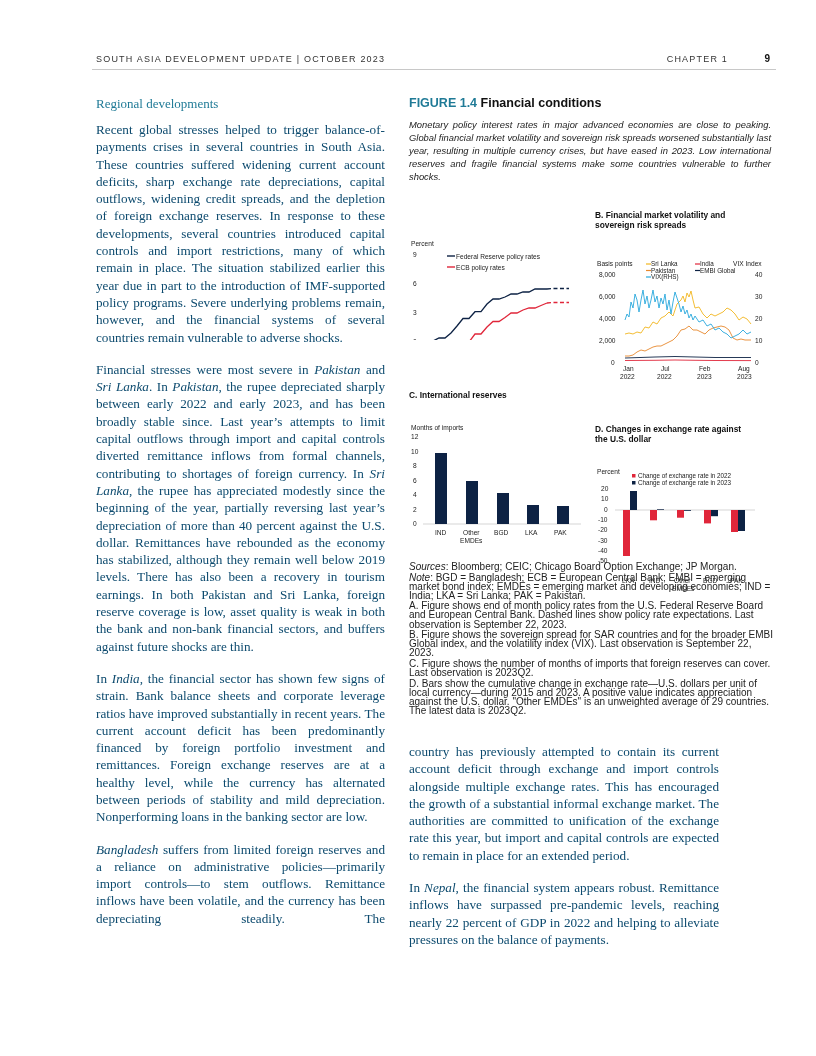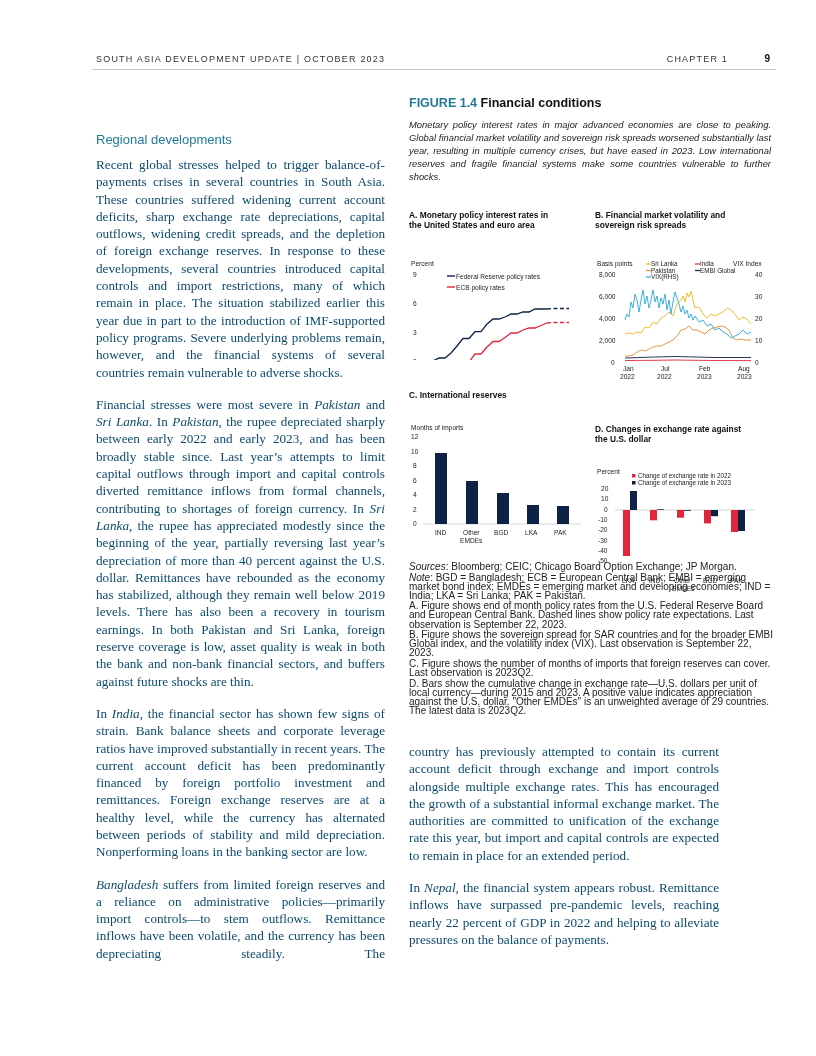--- a/index.html
+++ b/index.html
@@ -12,21 +12,21 @@
     font-family: "Liberation Sans", sans-serif; font-size: 9px; letter-spacing: 1.2px; color: #333;
   }
   .running-header .left { position: absolute; left: 4px; top: 2px; }
   .running-header .chap { position: absolute; right: 48px; top: 2px; }
   .running-header .page { position: absolute; right: 6px; top: 1px; font-weight: bold; font-size: 10px; letter-spacing: 0; color: #111; }
 
   .col-left { position: absolute; left: 96px; top: 96px; width: 289px; }
   .col-right-text { position: absolute; left: 409px; top: 743px; width: 310px; }
 
   .section-heading {
-    font-family: Liberation Sans, sans-serif; font-size: 13px; color: #1f7a96; margin-bottom: 9px; margin-top: 36px;
+    font-family: Liberation Serif, serif; font-size: 13px; color: #1f7a96; margin-bottom: 9px;
   }
   p.body {
     font-size: 13.2px; line-height: 17.3px; text-align: justify; margin-bottom: 15px;
     hyphens: none; color: #0c4a6e;
   }
   p.body i { font-style: italic; }
 
   .figure { position: absolute; left: 409px; top: 96px; width: 362px; font-family: "Liberation Sans", sans-serif; }
   .fig-title { font-size: 12.5px; font-weight: bold; color: #111; margin-bottom: 8px; }
   .fig-title .num { color: #1f7a96; }
@@ -57,24 +57,20 @@
   <p class="body"><span>In </span><i>India</i><span>, the financial sector has shown few signs of strain. Bank balance sheets and corporate leverage ratios have improved substantially in recent years. The current account deficit has been predominantly financed by foreign portfolio investment and remittances. Foreign exchange reserves are at a healthy level, while the currency has alternated between periods of stability and mild depreciation. Nonperforming loans in the banking sector are low.</span></p>
   <p class="body" style="text-align-last: justify;"><i>Bangladesh</i><span> suffers from limited foreign reserves and a reliance on administrative policies—primarily import controls—to stem outflows. Remittance inflows have been volatile, and the currency has been depreciating steadily. The</span></p>
 </div>
 
 <div class="figure">
   <div class="fig-title"><span class="num">FIGURE 1.4</span> <span>Financial conditions</span></div>
   <div class="fig-caption">Monetary policy interest rates in major advanced economies are close to peaking. Global financial market volatility and sovereign risk spreads worsened substantially last year, resulting in multiple currency crises, but have eased in 2023. Low international reserves and fragile financial systems make some countries vulnerable to further shocks.</div>
 </div>
 
 <div class="panel" style="left:409px; top:210px; width:180px;">
-  <div class="panel-title">
-      <div>A. Monetary policy interest rates in</div>
-      <div>the United States and euro area</div>
-    </div>
   <svg width="180" height="130" viewBox="0 0 180 130">
     <text x="2" y="36" font-size="6.6">Percent</text>
     <text x="4" y="47" font-size="6.6">9</text>
     <text x="4" y="76" font-size="6.6">6</text>
     <text x="4" y="105" font-size="6.6">3</text>
     <text x="4" y="134" font-size="6.6" dy="-0.5">0</text>
 
     <line x1="16" y1="132" x2="164" y2="132" stroke="#bbb" stroke-width="0.6"></line>
 
     <line x1="38" y1="46" x2="46" y2="46" stroke="#0d2244" stroke-width="1.4"></line>

